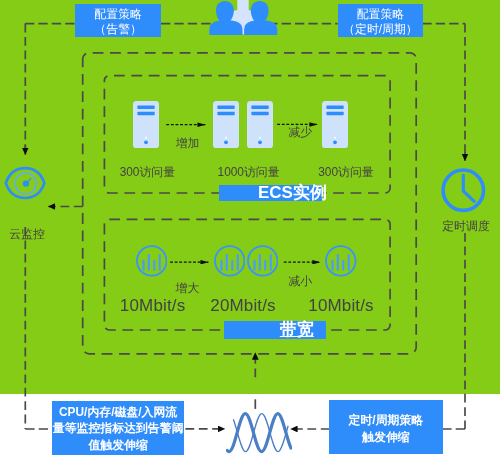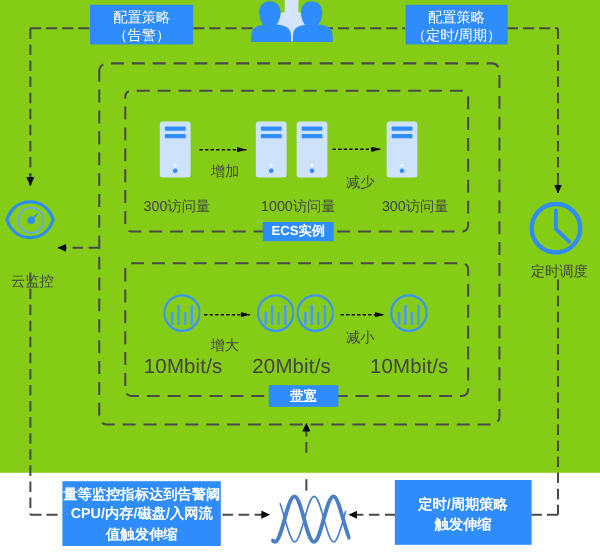--- a/index.html
+++ b/index.html
@@ -5,22 +5,22 @@
   html,body{margin:0;padding:0;background:#ffffff;}
   body{width:500px;height:462px;position:relative;overflow:hidden;
        font-family:"Liberation Sans",sans-serif;}
   #stage{position:absolute;left:0;top:0;width:500px;height:394px;background:#84cc16;}
   svg.layer{position:absolute;left:0;top:0;width:500px;height:462px;overflow:visible;}
   .blue-box{position:absolute;background:#2f8cfb;color:#fff;display:flex;flex-direction:column;
             align-items:center;justify-content:center;text-align:center;line-height:15.7px;
             font-size:11.9px;white-space:nowrap;}
   .blue-box.bold{font-weight:bold;line-height:16.7px;font-size:11.9px;}
   .tag{position:absolute;background:#2f8cfb;color:#fff;display:flex;
-       align-items:center;justify-content:center;font-weight:bold;font-size:11px;
-       white-space:nowrap;}
+       align-items:center;justify-content:center;font-weight:bold;font-size:17px;
+       white-space:nowrap;padding-left:44px;}
   .cap{position:absolute;color:#434343;white-space:nowrap;font-size:11.9px;
        transform:translateX(-50%);line-height:12px;}
   .cap.lat{font-size:17px;letter-spacing:0.15px;}
   .ic{position:absolute;}
 </style>
 </head>
 <body>
 
 <div id="stage">
 
@@ -154,21 +154,21 @@
 </svg>
 <svg class="ic" style="left:322px;top:101.2px;width:26px;height:47.3px;" viewBox="0 0 26 47.3">
   <rect x="0" y="0" width="26" height="47.3" rx="3.4" fill="#cfe2fb"></rect>
   <rect x="4.4" y="4.4" width="17.3" height="3.6" rx="0.8" fill="#2f8cfb"></rect>
   <rect x="4.4" y="10.7" width="17.3" height="3.6" rx="0.8" fill="#2f8cfb"></rect>
   <circle cx="13" cy="36.7" r="1.05" fill="#ffffff"></circle>
   <circle cx="13" cy="41.3" r="1.9" fill="#2f8cfb"></circle>
 </svg>
 
 <div class="cap" style="left:187.6px;top:136.5px;">增加</div>
-<div class="cap" style="left:300.3px;top:146px;">减少</div>
+<div class="cap" style="left:300.3px;top:126px;">减少</div>
 
 <div class="cap" style="left:147.4px;top:166.3px;">300访问量</div>
 <div class="cap" style="left:248.6px;top:166.3px;">1000访问量</div>
 <div class="cap" style="left:346px;top:166.3px;">300访问量</div>
 
 <div class="tag" style="left:219.2px;top:184.5px;width:58.6px;height:16.5px;">ECS实例</div>
 
 <svg class="ic" style="left:135.5px;top:245px;width:31.5px;height:31.5px;" viewBox="0 0 31.5 31.5">
   <circle cx="15.75" cy="15.9" r="14.75" fill="none" stroke="#3b93fc" stroke-width="1.85"></circle>
   <g fill="#4a9bfd">
@@ -209,22 +209,22 @@
 <div class="cap" style="left:187.4px;top:282px;">增大</div>
 <div class="cap" style="left:300.3px;top:274.5px;">减小</div>
 
 <div class="cap lat" style="left:152.6px;top:299.5px;">10Mbit/s</div>
 <div class="cap lat" style="left:243px;top:299.5px;">20Mbit/s</div>
 <div class="cap lat" style="left:341px;top:299.5px;">10Mbit/s</div>
 
 <div class="tag" style="left:223.5px;top:321px;width:58.6px;height:17.5px;text-decoration:underline;">带宽</div>
 
 <div class="blue-box bold" style="left:52.4px;top:400.6px;width:131.5px;height:54.3px;padding-top:2px;box-sizing:border-box;">
+  <span>CPU/内存/磁盘/入网流</span>
   <span>量等监控指标达到告警阈</span>
-  <span>CPU/内存/磁盘/入网流</span>
   <span>值触发伸缩</span>
 </div>
 <div class="blue-box bold" style="left:329.2px;top:400.2px;width:113.4px;height:53.8px;padding-top:4px;box-sizing:border-box;">
   <span>定时/周期策略</span>
   <span>触发伸缩</span>
 </div>
 
 
 <svg class="ic" style="left:226px;top:411px;width:66px;height:44px;" viewBox="0 0 66 44">
   <g fill="none" stroke="#4a7ec5" stroke-linecap="round">

